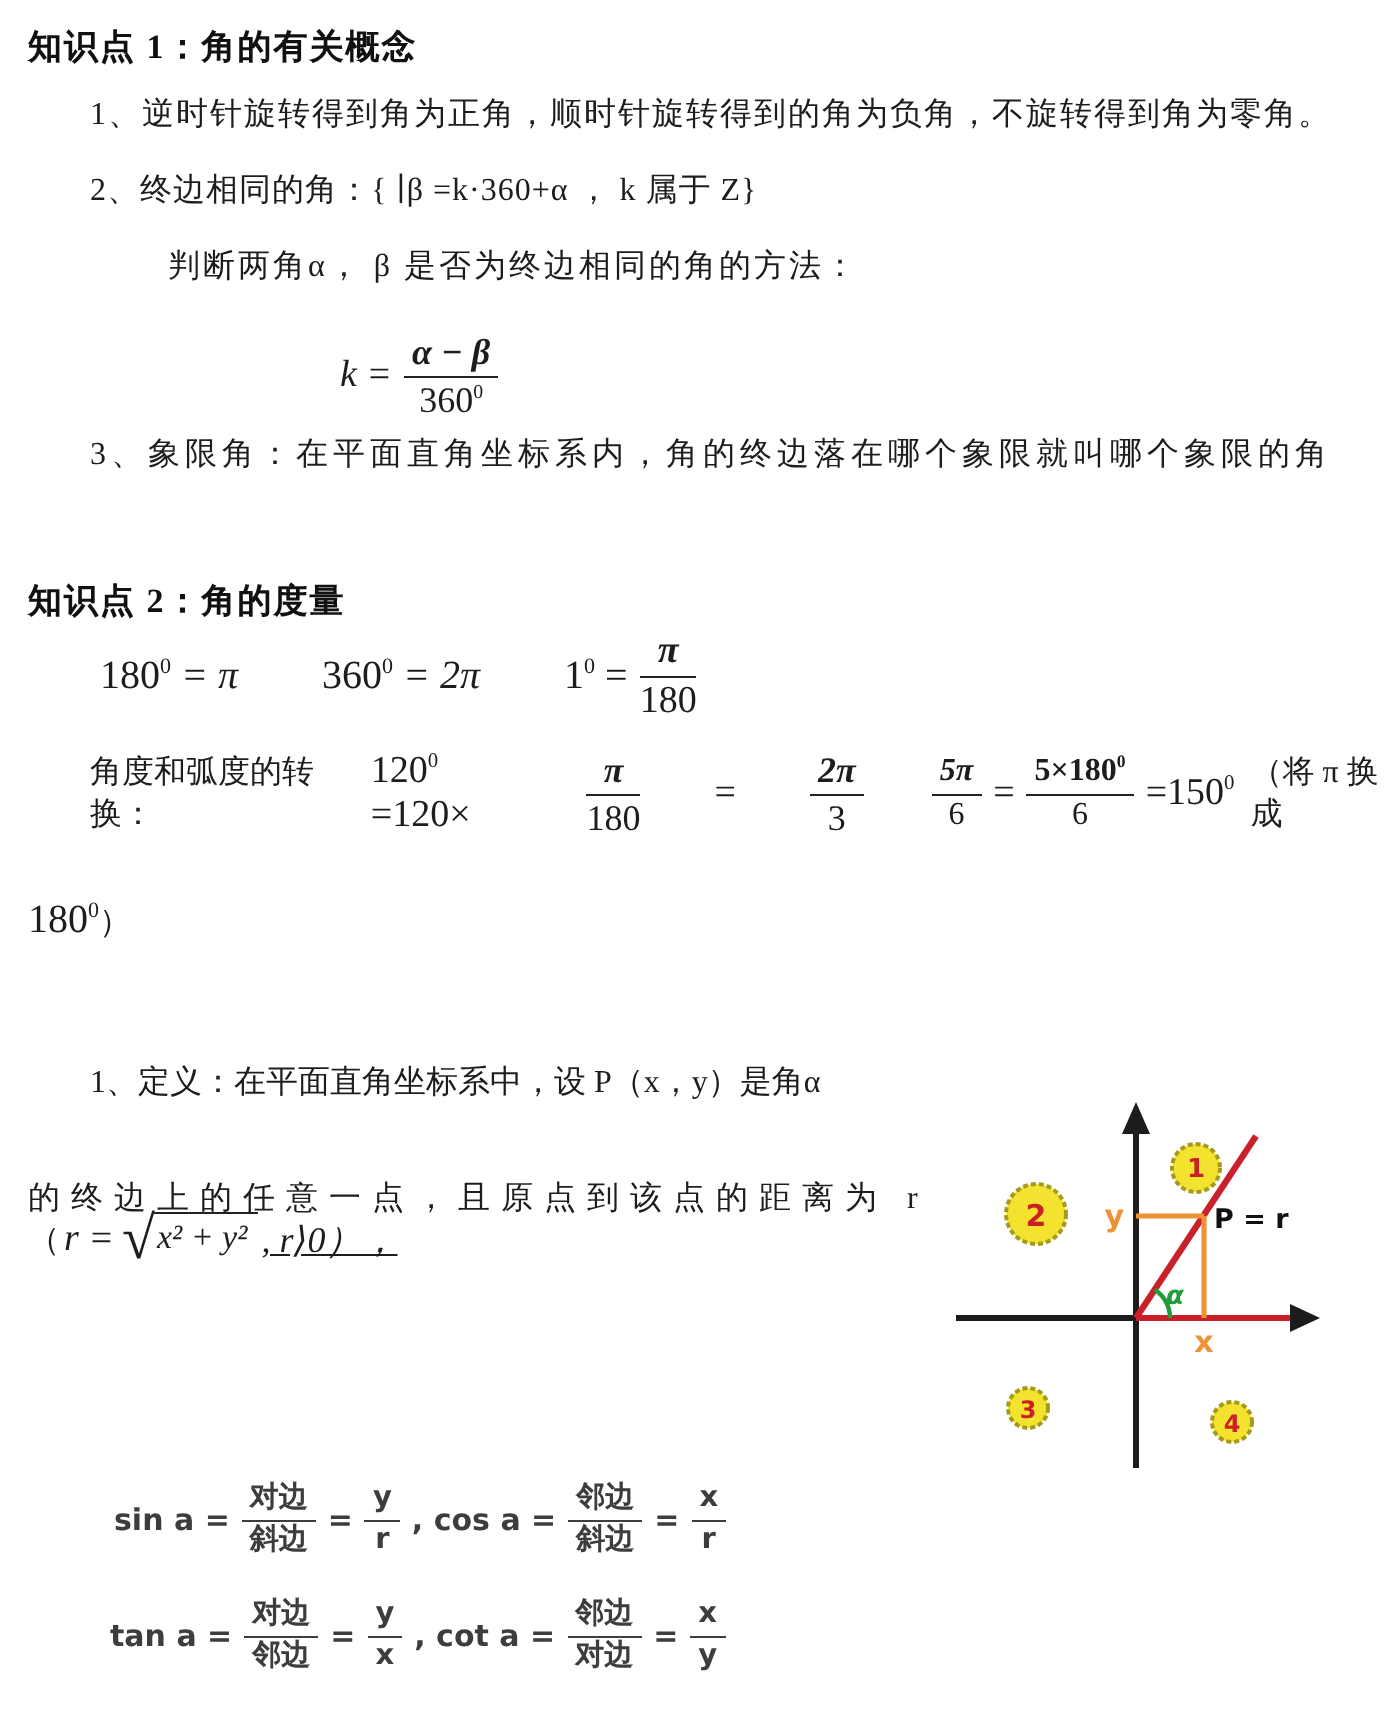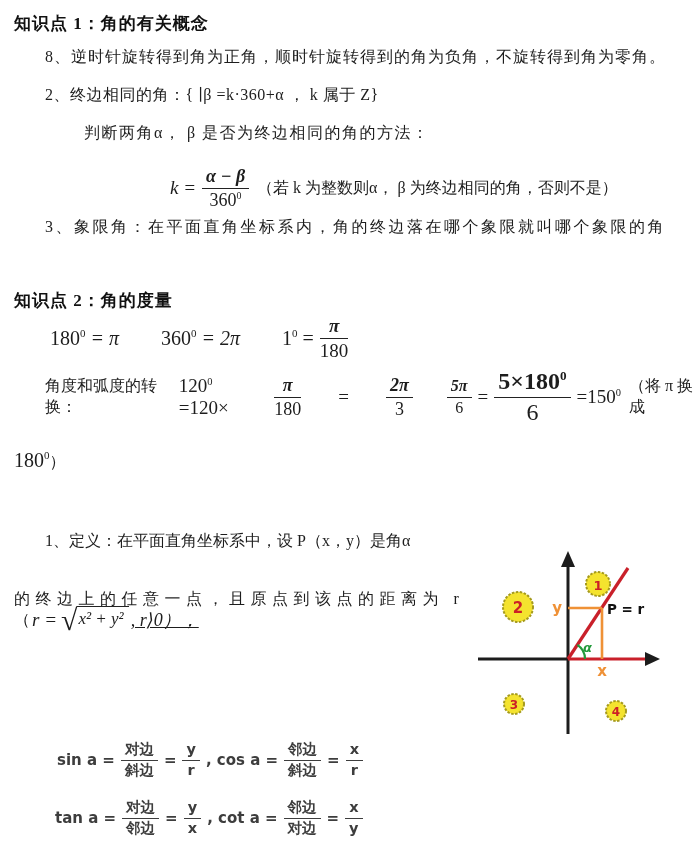--- a/index.html
+++ b/index.html
@@ -30,33 +30,32 @@
   .sqrt .radicand{border-top:1.8px solid #222; font-size:17px; padding:2px 5px 0 1px;}
   svg text{font-family:"DejaVu Sans","Liberation Sans",sans-serif;}
 </style>
 </head>
 <body>
 
 <div class="page">
 
   <div class="abs heading" style="left:14px; top:12px;">知识点 1：角的有关概念</div>
 
-  <div class="abs body16" style="left:45px; top:47px; letter-spacing:1px;">8、逆时针旋转得到角为正角，顺时针旋转得到的角为负角，不旋转得到角为零角。</div>
+  <div class="abs body16" style="left:45px; top:47px; letter-spacing:1px;">1、逆时针旋转得到角为正角，顺时针旋转得到的角为负角，不旋转得到角为零角。</div>
 
   <div class="abs body16" style="left:45px; top:85px; letter-spacing:0.5px;">2、终边相同的角：{ ∣β =k·360+α ， k 属于 Z}</div>
 
   <div class="abs body16" style="left:84px; top:123px; letter-spacing:1.5px;">判断两角α， β 是否为终边相同的角的方法：</div>
 
   <div class="abs row" style="left:170px; top:160px; height:56px;">
     <span class="math it" style="font-size:19px;">k =</span>
     <span class="frac gap6 math" style="font-size:18px;">
       <span class="num it">α − β</span>
       <span class="den"><span>360</span><sup class="s0">0</sup></span>
     </span>
-    <span class="body16 gap8">（若 k 为整数则α， β 为终边相同的角，否则不是）</span>
   </div>
 
   <div class="abs body16" style="left:45px; top:217px; letter-spacing:2.5px;">3、象限角：在平面直角坐标系内，角的终边落在哪个象限就叫哪个象限的角</div>
 
   <div class="abs heading" style="left:14px; top:289px;">知识点 2：角的度量</div>
 
   <div class="abs row math" style="left:50px; top:312px; height:52px; font-size:20px;">
     <span><span>180</span><sup class="s0">0</sup> <span class="it">= π</span></span>
     <span style="margin-left:42px;"><span>360</span><sup class="s0">0</sup> <span class="it">= 2π</span></span>
     <span class="row" style="margin-left:42px;">
@@ -81,21 +80,21 @@
         <span class="num it">2π</span>
         <span class="den">3</span>
       </span>
     </span>
     <span class="row math" style="font-size:19px; margin-left:34px;">
       <span class="frac" style="font-size:16px;">
         <span class="num it">5π</span>
         <span class="den">6</span>
       </span>
       <span class="gap6">=</span>
-      <span class="frac gap6" style="font-size:24px;">
+      <span class="frac gap6" style="font-size:16px;">
         <span class="num"><span>5×180</span><sup class="s0">0</sup></span>
         <span class="den">6</span>
       </span>
       <span class="gap6"><span>=150</span><sup class="s0">0</sup></span>
     </span>
     <span class="body16 gap8">（将 π 换成</span>
   </div>
 
   <div class="abs math" style="left:14px; top:449px; font-size:20px;"><span>180</span><sup class="s0">0</sup><span class="body16">）</span></div>
 

